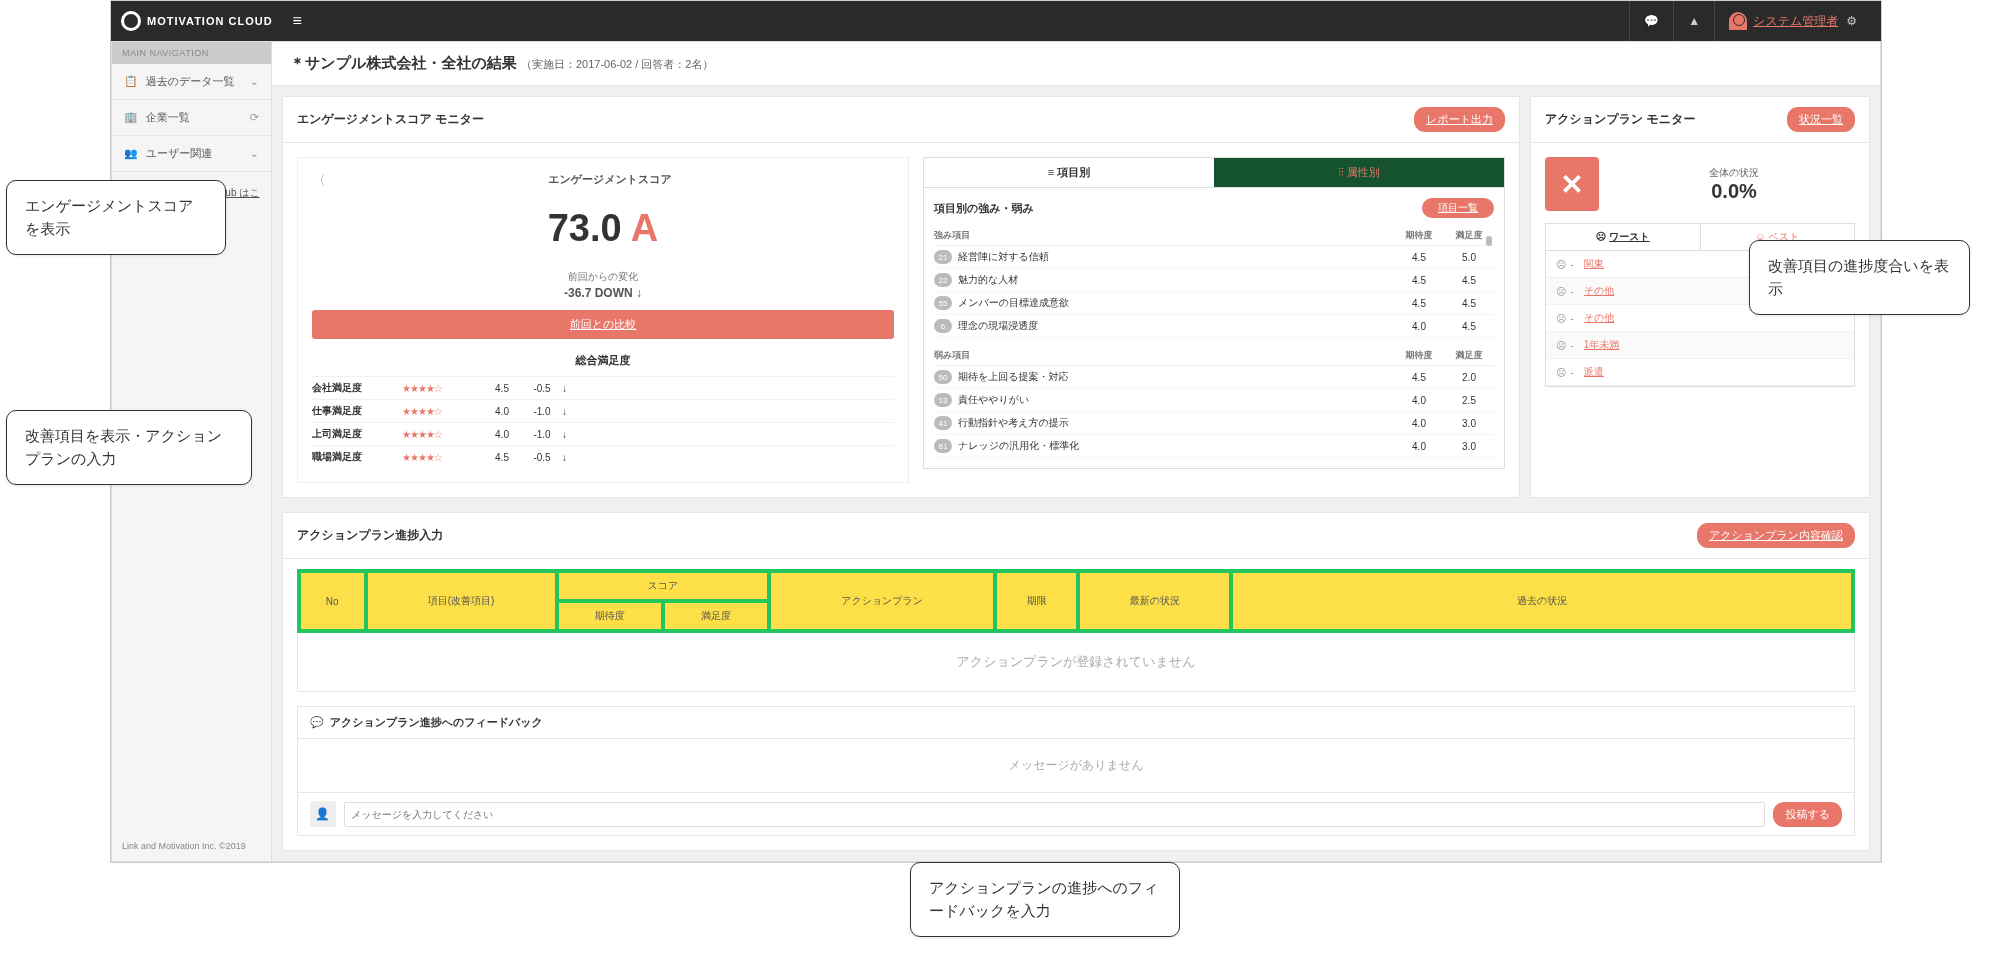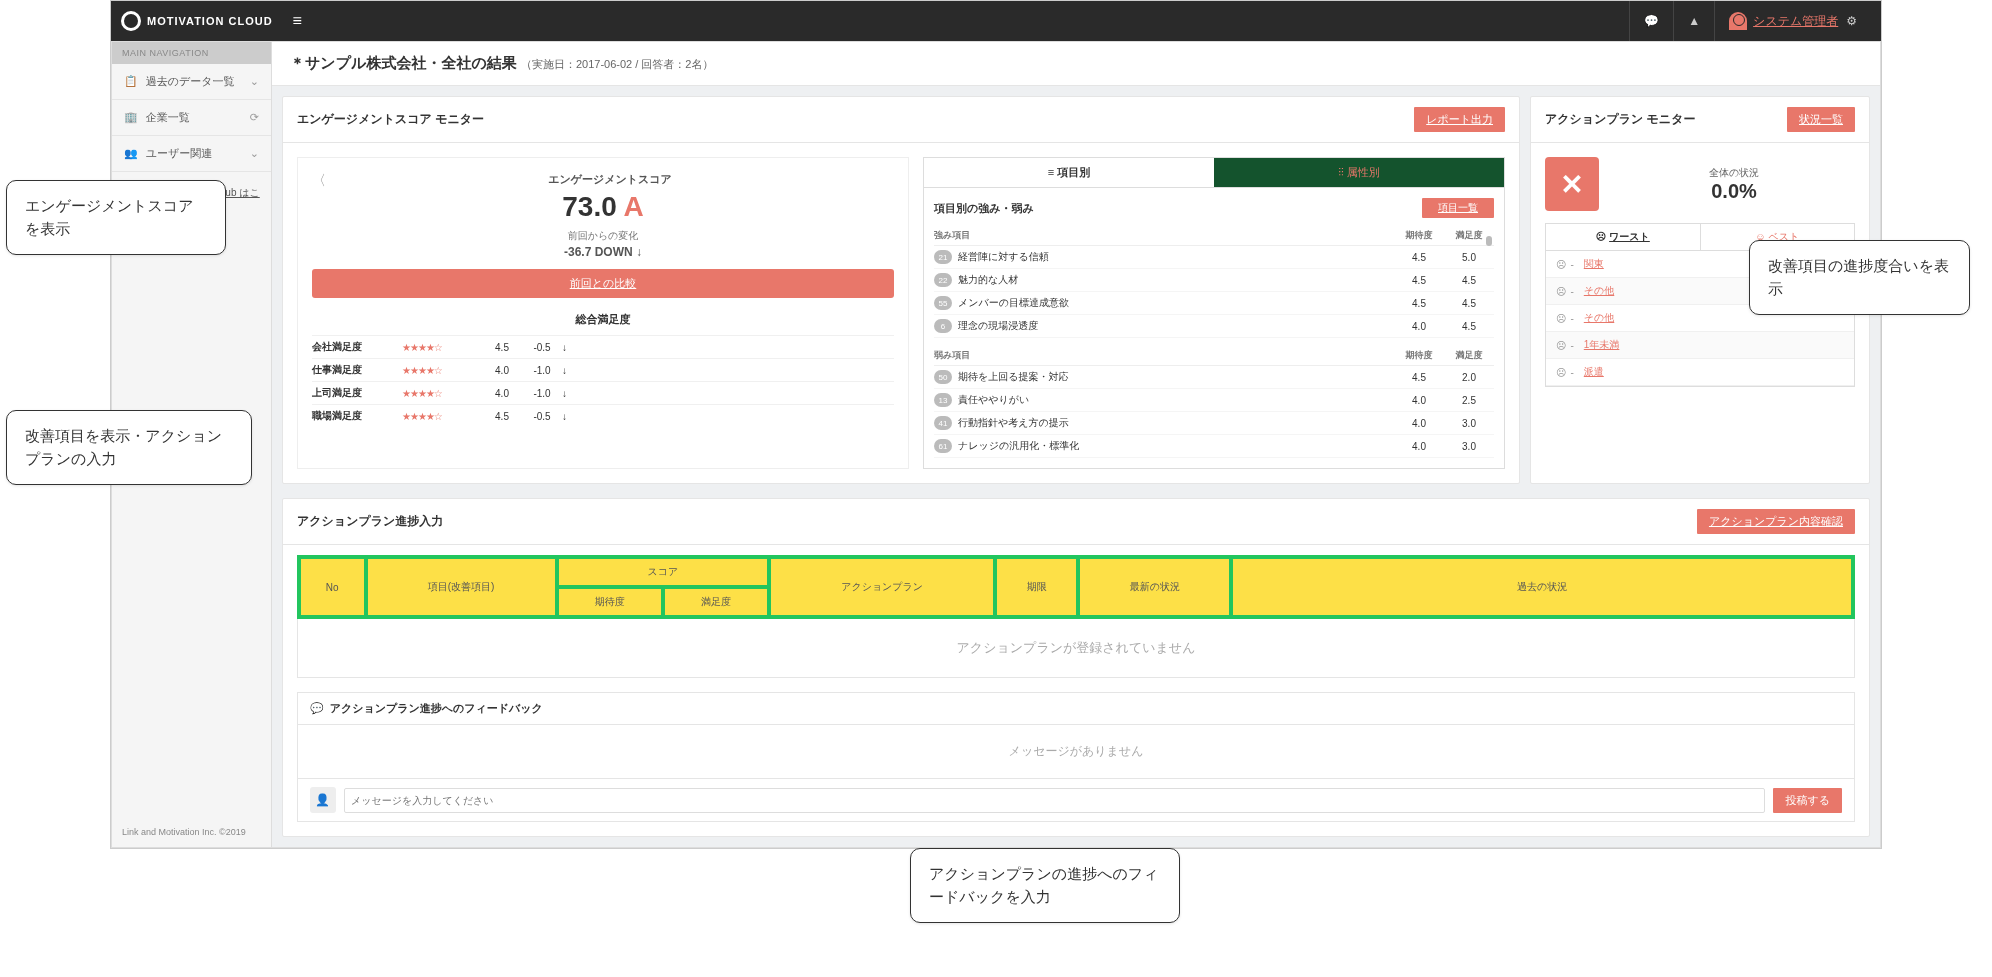--- a/index.html
+++ b/index.html
@@ -21,28 +21,28 @@
 .club-link{padding:14px 10px;font-size:10px}
 .club-link a{color:#555;text-decoration:underline}
 .copyright{margin-top:auto;padding:10px;font-size:9px;color:#888}
 .main{flex:1;background:#eef0f2;padding:0}
 .page-title{background:#fff;padding:12px 18px;font-size:15px;font-weight:bold;border-bottom:1px solid #e5e5e5}
 .page-title .sub{font-size:11px;font-weight:normal;color:#666}
 .content{padding:10px;display:flex;flex-direction:column;gap:14px}
 .row{display:flex;gap:10px}
 .panel{background:#fff;border:1px solid #e5e5e5;border-radius:2px}
 .panel-header{padding:10px 14px;border-bottom:1px solid #e5e5e5;display:flex;align-items:center;font-weight:bold;font-size:12px}
-.btn-red{background:#e8776a;color:#fff;border:none;padding:5px 12px;border-radius:1px;font-size:11px;cursor:pointer;margin-left:auto}
+.btn-red{background:#e8776a;color:#fff;border:none;padding:5px 12px;border-radius:11px;font-size:11px;cursor:pointer;margin-left:auto}
 .btn-red a,.btn-red{text-decoration:underline}
 .engagement{flex:1.6;display:flex;flex-direction:column}
 .eng-body{display:flex;padding:14px;gap:14px}
 .eng-left{flex:1;border:1px solid #eee;padding:14px;text-align:center}
 .eng-left .nav-arrow{float:left;color:#999;cursor:pointer;font-size:14px}
 .eng-score-label{font-size:11px;color:#555;font-weight:bold}
-.eng-score{font-size:28px;font-weight:bold;margin:4px 0}
+.eng-score{font-size:38px;font-weight:bold;margin:20px 0}
 .eng-score .grade{color:#e8776a}
 .eng-change-label{font-size:10px;color:#777;margin-top:6px}
 .eng-change{font-size:12px;font-weight:bold;color:#555;margin:2px 0 10px}
 .btn-compare{background:#e8776a;color:#fff;width:100%;padding:7px;border:none;border-radius:3px;font-size:11px;cursor:pointer;text-decoration:underline}
 .sat-title{font-size:11px;font-weight:bold;margin:14px 0 8px}
 .sat-row{display:flex;align-items:center;font-size:10px;padding:4px 0;border-top:1px solid #f0f0f0;text-align:left}
 .sat-row .sat-name{width:90px;font-weight:bold}
 .sat-row .stars{color:#e8776a;width:80px;letter-spacing:-1px}
 .sat-row .val{width:40px;text-align:center}
 .sat-row .delta{width:40px;text-align:center}

